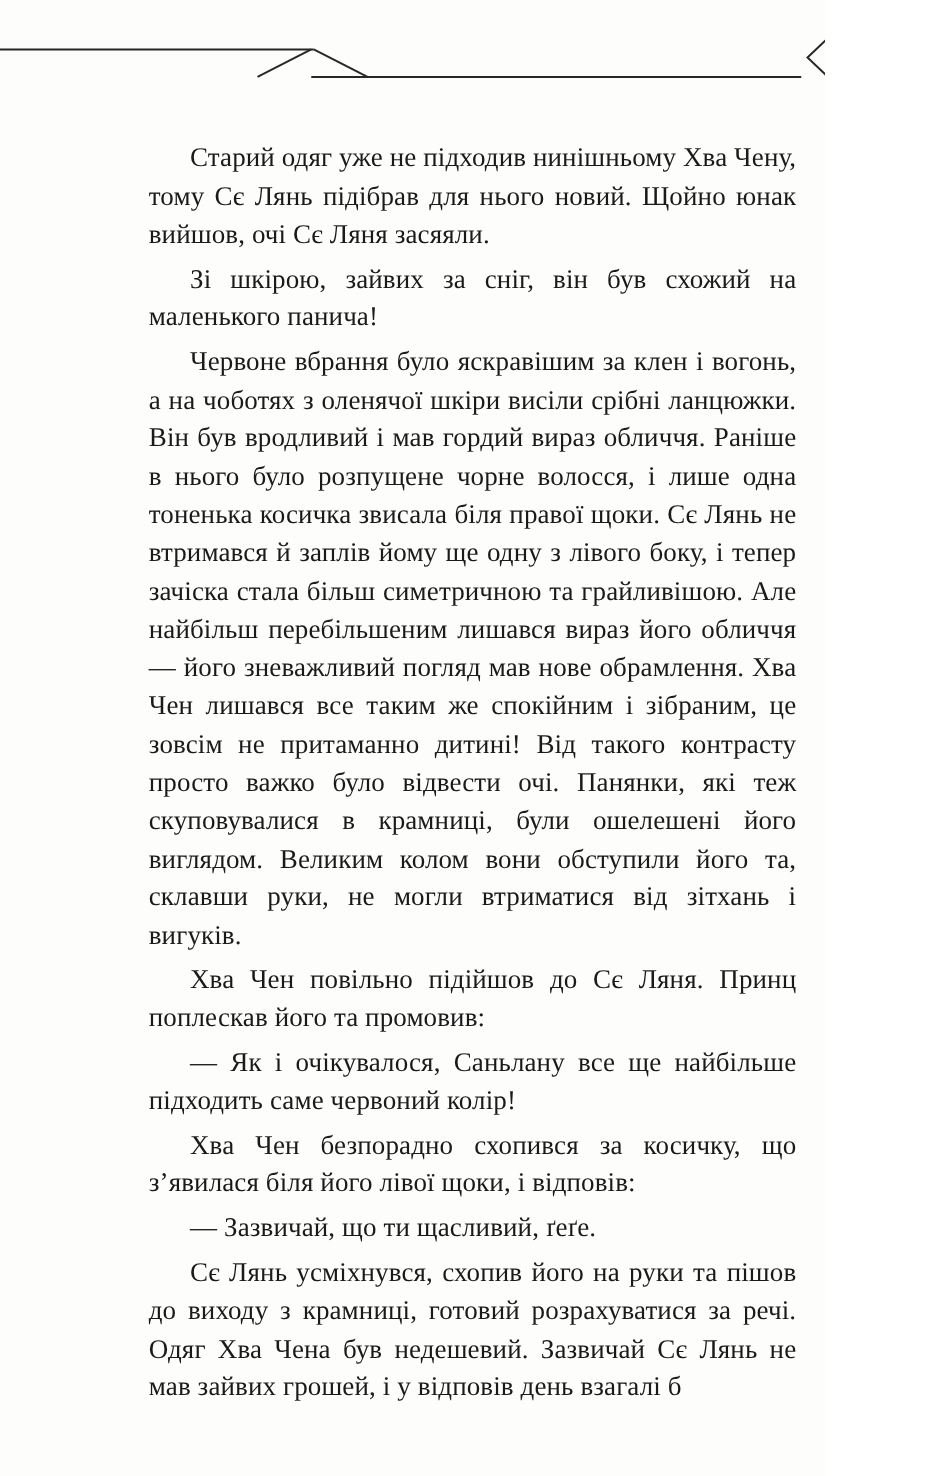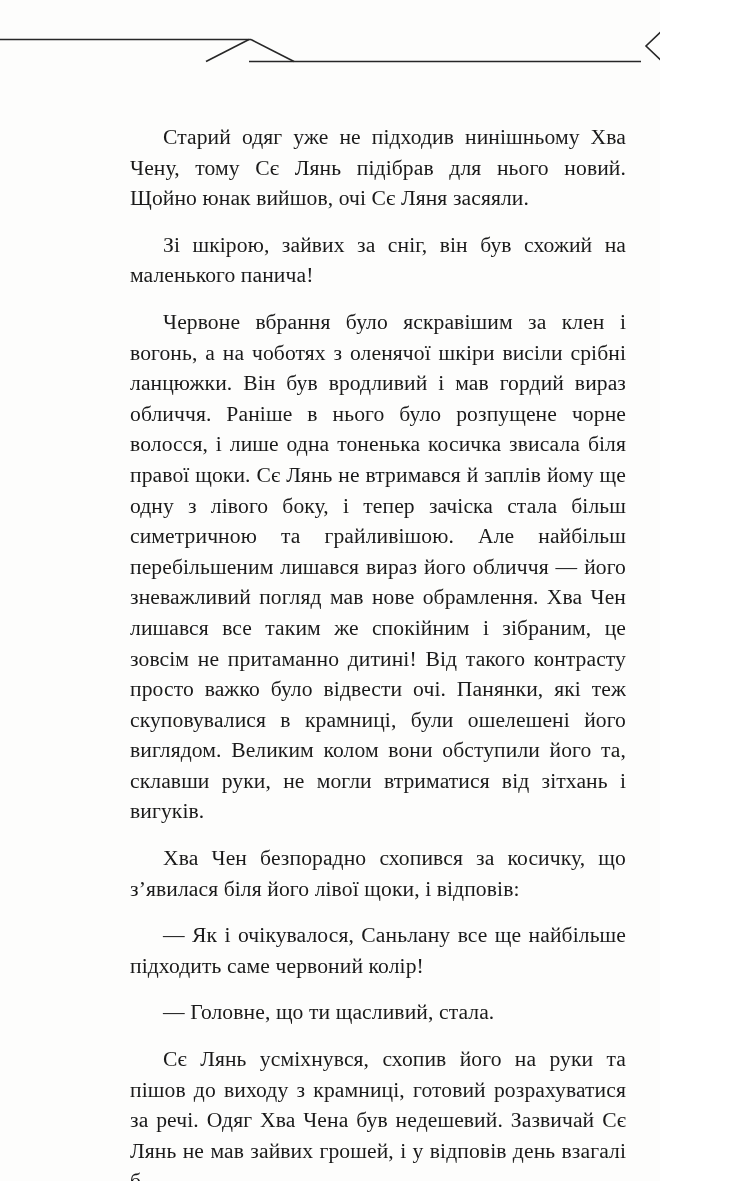--- a/index.html
+++ b/index.html
@@ -40,21 +40,21 @@
     left: 114px;
     top: 106px;
     width: 528px;
     font-size: 21.6px;
     line-height: 30.6px;
     color: #1a1a1a;
     text-align: justify;
     letter-spacing: 0.1px;
   }
   .text-block p {
-    margin: 16px;
+    margin: 5px;
     text-indent: 33px;
   }
   .corner-svg {
     position: absolute;
     left: 0;
     bottom: 0;
     display: block;
   }
 </style>
 </head>
@@ -70,23 +70,24 @@
     <g>
       <polygon class="ink" points="668,25 690,46 668,67 646,46"></polygon>
       <text class="pagenum" x="668" y="52.5" text-anchor="middle">15</text>
     </g>
   </svg>
 
   <main class="text-block">
       <p>Старий одяг уже не підходив нинішньому Хва Чену, тому Сє Лянь підібрав для нього новий. Щойно юнак вийшов, очі Сє Ляня засяяли.</p>
       <p>Зі шкірою, зайвих за сніг, він був схожий на маленького панича!</p>
       <p>Червоне вбрання було яскравішим за клен і вогонь, а на чоботях з оленячої шкіри висіли срібні ланцюжки. Він був вродливий і мав гордий вираз обличчя. Раніше в нього було розпущене чорне волосся, і лише одна тоненька косичка звисала біля правої щоки. Сє Лянь не втримався й заплів йому ще одну з лівого боку, і тепер зачіска стала більш симетричною та грайливішою. Але найбільш перебільшеним лишався вираз його обличчя — його зневажливий погляд мав нове обрамлення. Хва Чен лишався все таким же спокійним і зібраним, це зовсім не притаманно дитині! Від такого контрасту просто важко було відвести очі. Панянки, які теж скуповувалися в крамниці, були ошелешені його виглядом. Великим колом вони обступили його та, склавши руки, не могли втриматися від зітхань і вигуків.</p>
+      <p>Хва Чен повільно підійшов до Сє Ляня. Принц поплескав його та промовив:</p>
+      <p>— Як і очікувалося, Саньлану все ще найбільше підходить саме червоний колір!</p>
       <p>Хва Чен безпорадно схопився за косичку, що з’явилася біля його лівої щоки, і відповів:</p>
-      <p>— Як і очікувалося, Саньлану все ще найбільше підходить саме червоний колір!</p>
-      <p>— Головне, що ти щасливий, стала.</p>
+      <p>— Зазвичай, що ти щасливий, ґеґе.</p>
       <p>Сє Лянь усміхнувся, схопив його на руки та пішов до виходу з крамниці, готовий розрахуватися за речі. Одяг Хва Чена був недешевий. Зазвичай Сє Лянь не мав зайвих грошей, і у відповів день взагалі б</p>
     </main>
 
   <svg class="corner-svg" width="756" height="40" viewBox="0 0 756 40">
     <polygon class="ink" points="693,22 716,45 693,68 670,45"></polygon>
   </svg>
 
 </div>
 
 </body></html>

